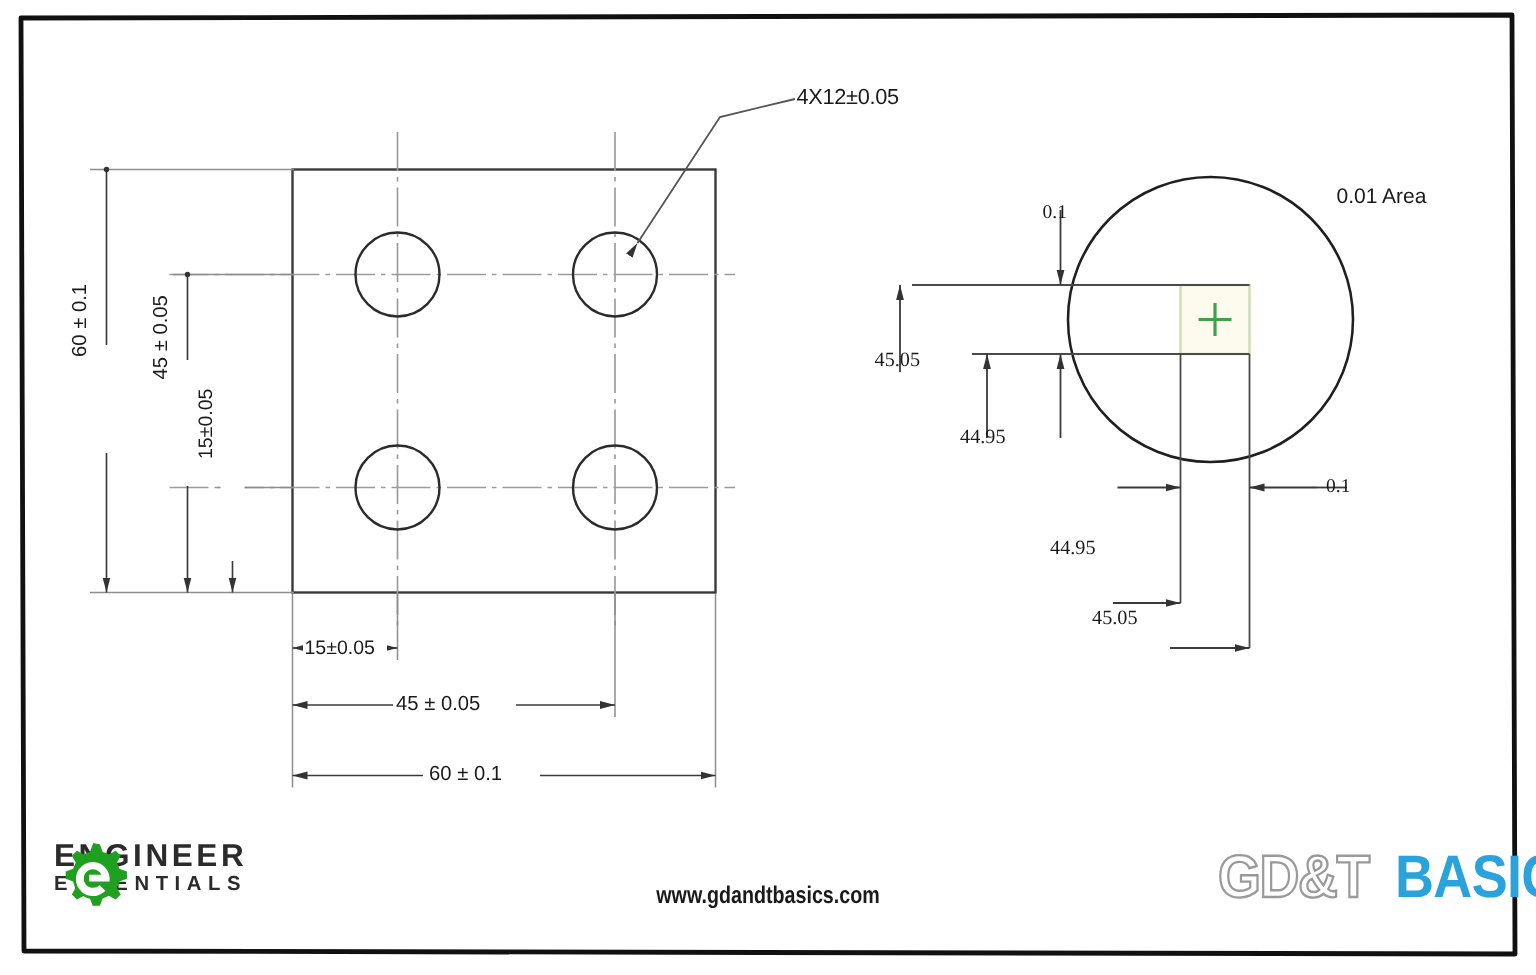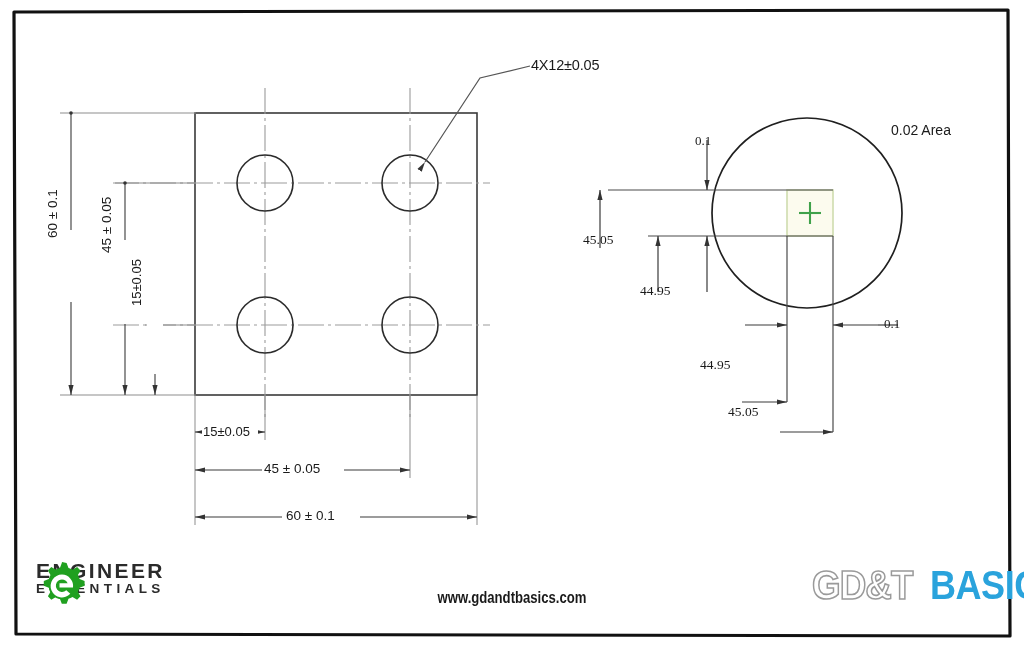--- a/index.html
+++ b/index.html
@@ -131,21 +131,21 @@
   <div class="txt" style="left:99px;top:253px;font-size:13.5px;transform:rotate(-90deg);transform-origin:left top;">45 ± 0.05</div>
 
   <div class="txt" style="left:129px;top:306px;font-size:13px;transform:rotate(-90deg);transform-origin:left top;">15±0.05</div>
 
   <div class="txt" style="left:203px;top:424px;font-size:13px;">15±0.05</div>
 
   <div class="txt" style="left:264px;top:461px;font-size:13.5px;">45 ± 0.05</div>
 
   <div class="txt" style="left:286px;top:508px;font-size:13.5px;">60 ± 0.1</div>
 
-  <div class="txt" style="left:891px;top:122px;font-size:14px;">0.02 Area</div>
+  <div class="txt" style="left:891px;top:122px;font-size:14px;">0.01 Area</div>
 
   <div class="txt" style="left:695px;top:133px;font-size:13px;font-family:'Liberation Serif',serif;">0.1</div>
 
   <div class="txt" style="left:884px;top:316px;font-size:13px;font-family:'Liberation Serif',serif;">0.1</div>
 
   <div class="txt" style="left:583px;top:232px;font-size:13.5px;font-family:'Liberation Serif',serif;">45.05</div>
 
   <div class="txt" style="left:640px;top:283px;font-size:13.5px;font-family:'Liberation Serif',serif;">44.95</div>
 
   <div class="txt" style="left:700px;top:357px;font-size:13.5px;font-family:'Liberation Serif',serif;">44.95</div>

